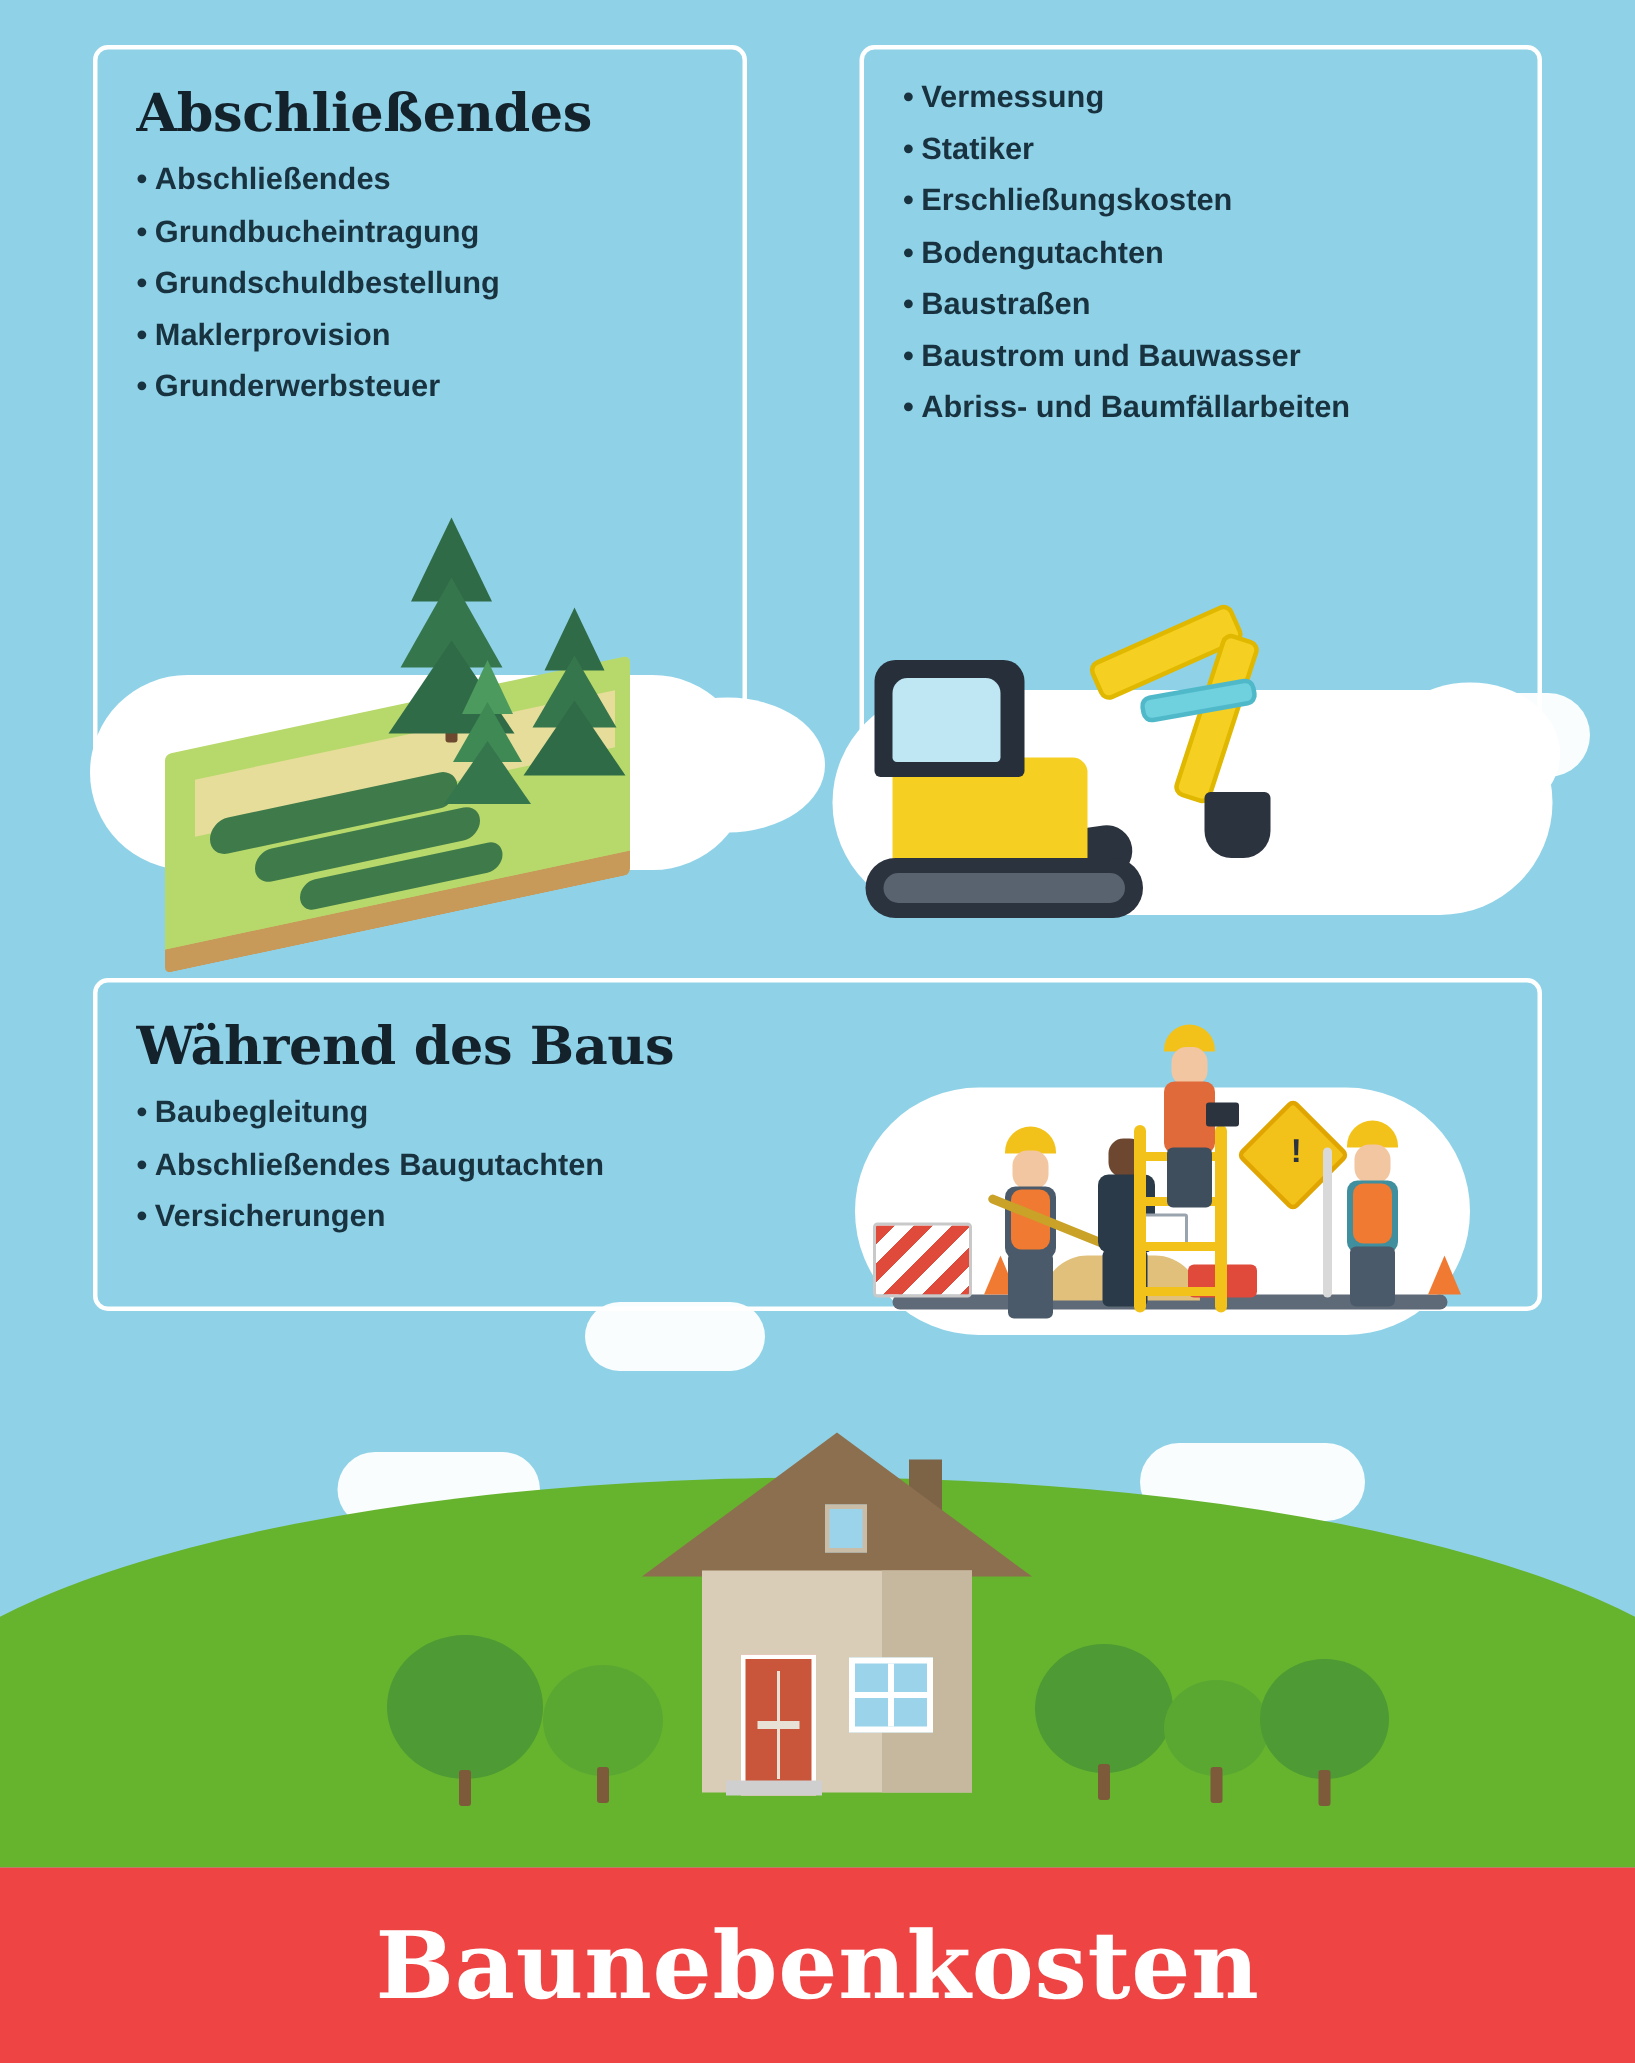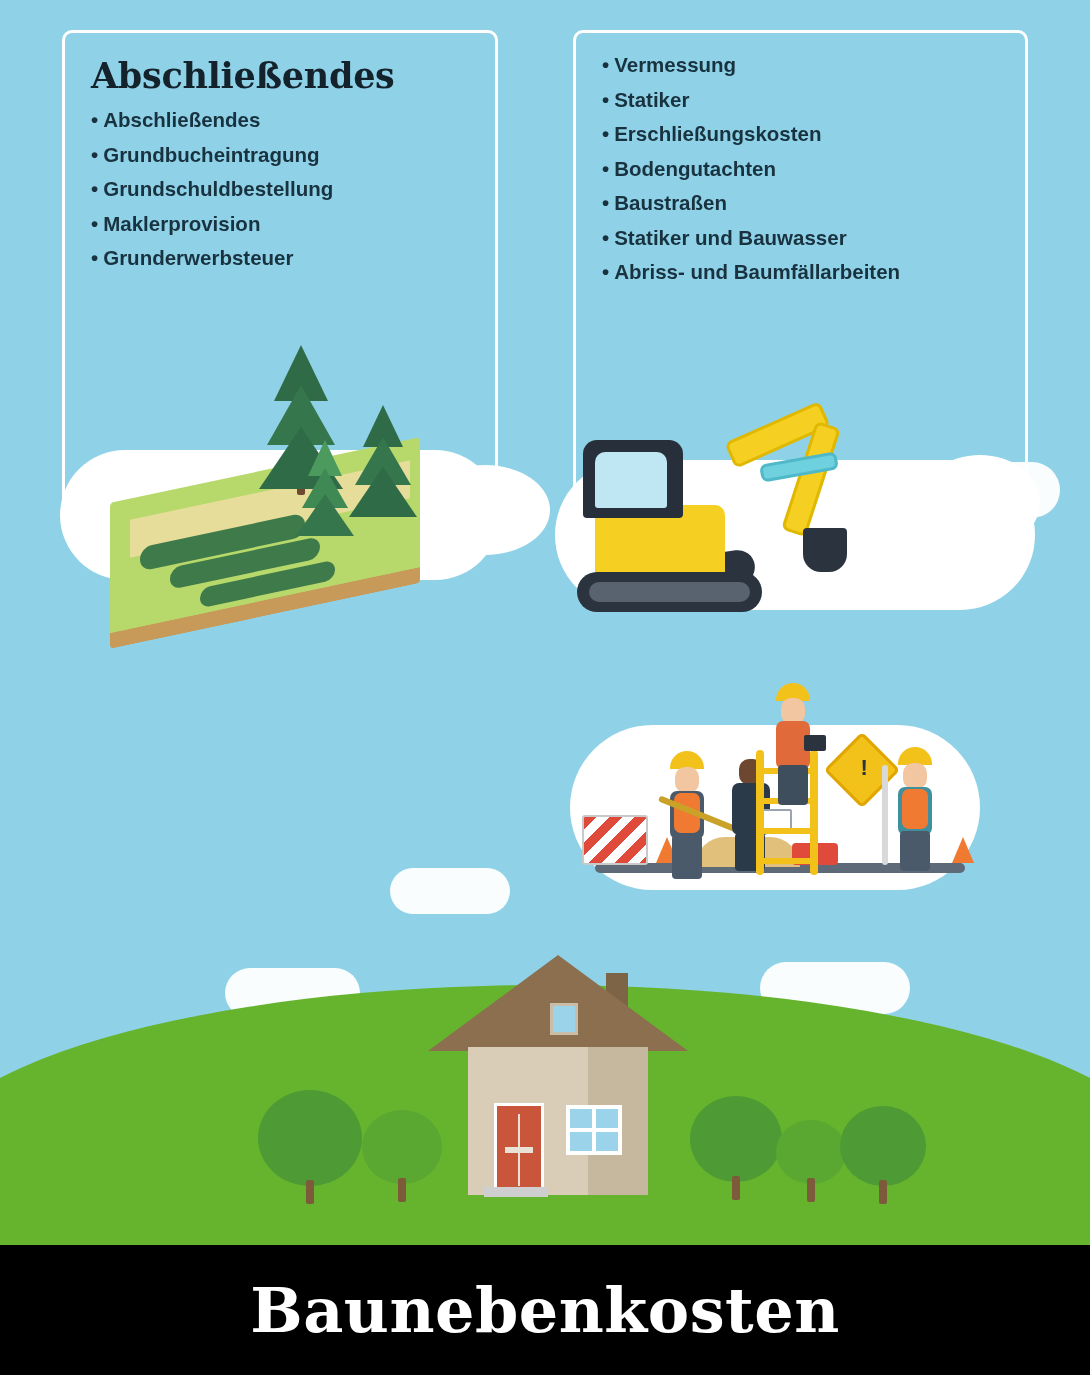--- a/index.html
+++ b/index.html
@@ -333,21 +333,21 @@
   }
   .bush-tree .trunk2 {
     position: absolute; left: 50%; bottom: -18px; width: 8px; height: 24px;
     margin-left: -4px; background: #7d5a3a; border-radius: 2px;
   }
 
   
   .banner {
     position: absolute;
     left: 0; bottom: 0; width: 1090px; height: 130px;
-    background: #000000;
+    background: #ef4444;
     display: flex; align-items: center; justify-content: center;
   }
   .banner h1 {
     font-family: "DejaVu Serif", serif;
     font-weight: bold;
     font-size: 62px;
     color: #ffffff;
     margin: 0;
     letter-spacing: 0.5px;
   }
@@ -409,21 +409,21 @@
     </div>
   </div>
 
   <div class="card" id="card-bauvorbereitung">
     <ul class="card-list">
       <li><span class="bullet">•</span><span>Vermessung</span></li>
       <li><span class="bullet">•</span><span>Statiker</span></li>
       <li><span class="bullet">•</span><span>Erschließungskosten</span></li>
       <li><span class="bullet">•</span><span>Bodengutachten</span></li>
       <li><span class="bullet">•</span><span>Baustraßen</span></li>
-      <li><span class="bullet">•</span><span>Statiker und Bauwasser</span></li>
+      <li><span class="bullet">•</span><span>Baustrom und Bauwasser</span></li>
       <li><span class="bullet">•</span><span>Abriss- und Baumfällarbeiten</span></li>
     </ul>
   </div>
 
   <div class="illus" id="illus-excavator">
     <div class="exc-cloud"></div>
     <div class="exc-cloud-b"></div>
 
     <div class="arm" style="left:175px; top:42px; width:98px; height:22px; transform:rotate(-24deg); transform-origin:left center;"></div>
     <div class="arm" style="left:243px; top:22px; width:20px; height:108px; transform:rotate(18deg);"></div>
@@ -431,20 +431,28 @@
     <div class="bucket" style="left:248px; top:128px; width:44px; height:44px;"></div>
     <div class="bucket" style="left:140px; top:152px; width:60px; height:34px; border-radius:6px 20px 20px 6px; transform:rotate(-8deg);"></div>
 
     <div class="exc-body"></div>
     <div class="exc-cab"></div>
     <div class="exc-glass"></div>
     <div class="exc-track"></div>
     <div class="exc-track-in"></div>
   </div>
 
+  <div class="card" id="card-waehrend">
+    <h2 class="card-title">Während des Baus</h2>
+    <ul class="card-list">
+      <li><span class="bullet">•</span><span>Baubegleitung</span></li>
+      <li><span class="bullet">•</span><span>Abschließendes Baugutachten</span></li>
+      <li><span class="bullet">•</span><span>Versicherungen</span></li>
+    </ul>
+  </div>
 
   <div class="illus" id="illus-workers">
     <div class="wk-cloud"></div>
     <div class="wk-ground"></div>
     <div class="dirt"></div>
 
     <div class="barrier"></div>
     <div class="cone" style="left:96px; top:182px;"></div>
     <div class="cone" style="left:392px; top:182px;"></div>
     <div class="toolbox"></div>

